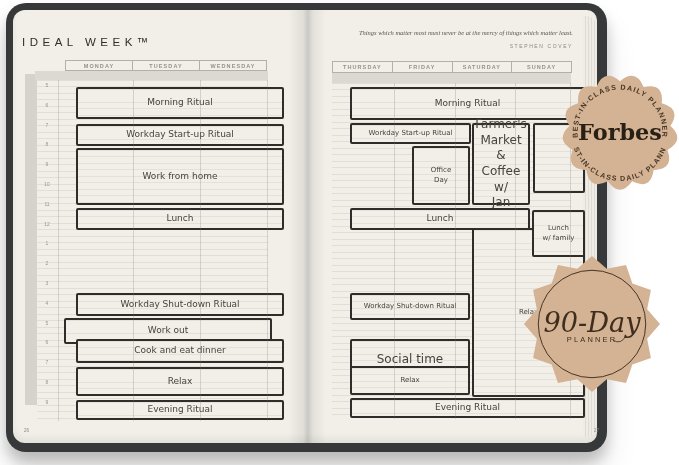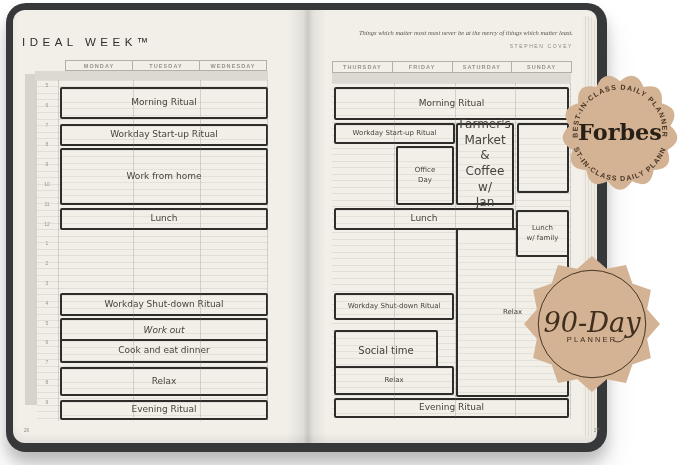--- a/index.html
+++ b/index.html
@@ -37,21 +37,21 @@
               border-left:1px solid #b2b0a8; font-size:5.5px; letter-spacing:1.1px;
               color:#94928a; font-weight:bold; }
   .hdr-cell:last-child { border-right:1px solid #b2b0a8; }
 
   .time-label { position:absolute; left:37px; width:20px; text-align:center;
                 font-size:5px; color:#98968c; z-index:2; }
 
   .schedule-block { position:absolute; z-index:1; border:2px solid #2e2d29; border-radius:2px;
         background:#f1efe8 repeating-linear-gradient(180deg,#e3e1d9 0px,#e3e1d9 0.8px,transparent 0.8px,transparent 6.5px);
         display:flex; align-items:center; justify-content:center; text-align:center;
-        font-family:"DejaVu Sans", cursive; color:#45433c; white-space:pre-line; line-height:1.3; }
+        font-family:"DejaVu Sans", cursive; color:#45433c; white-space:pre-line; line-height:1.3;margin-left:16px; }
 
   .vsep { position:absolute; width:1px; background:rgba(122,119,109,0.26); z-index:2; }
 
   .pg-num { position:absolute; font-size:4.5px; color:#8b897f; }
   .badge { position:absolute; z-index:10; }
 </style>
 </head>
 <body>
 
 <div class="scene">
@@ -119,39 +119,39 @@
     <div class="time-label" style="top: 319.6px;">5</div>
     <div class="time-label" style="top: 339.4px;">6</div>
     <div class="time-label" style="top: 359.2px;">7</div>
     <div class="time-label" style="top: 379px;">8</div>
     <div class="time-label" style="top: 398.8px;">9</div>
     <div class="schedule-block" style="left: 60px; top: 87px; width: 208px; height: 32px; font-size: 9px;">Morning Ritual</div>
     <div class="schedule-block" style="left: 60px; top: 124px; width: 208px; height: 22px; font-size: 9px;">Workday Start-up Ritual</div>
     <div class="schedule-block" style="left: 60px; top: 148px; width: 208px; height: 57px; font-size: 9px;">Work from home</div>
     <div class="schedule-block" style="left: 60px; top: 208px; width: 208px; height: 22px; font-size: 9px;">Lunch</div>
     <div class="schedule-block" style="left: 60px; top: 293px; width: 208px; height: 23px; font-size: 9px;">Workday Shut-down Ritual</div>
-    <div class="schedule-block" style="left: 60px; top: 318px; width: 208px; height: 26px; font-size: 9px; font-style: italic;">Work out</div>
+    <div class="schedule-block" style="left: 48px; top: 318px; width: 208px; height: 26px; font-size: 9px;">Work out</div>
     <div class="schedule-block" style="left: 60px; top: 339px; width: 208px; height: 24px; font-size: 9px;">Cook and eat dinner</div>
     <div class="schedule-block" style="left: 60px; top: 367px; width: 208px; height: 29px; font-size: 9px;">Relax</div>
     <div class="schedule-block" style="left: 60px; top: 400px; width: 208px; height: 20px; font-size: 9px;">Evening Ritual</div>
     <div class="schedule-block" style="left: 334px; top: 87px; width: 235px; height: 33px; font-size: 9px;">Morning Ritual</div>
     <div class="schedule-block" style="left: 334px; top: 123px; width: 121px; height: 21px; font-size: 7px;">Workday Start-up Ritual</div>
     <div class="schedule-block" style="left: 396px; top: 146px; width: 58px; height: 59px; font-size: 7px;">Office
 Day</div>
     <div class="schedule-block" style="left: 456px; top: 123px; width: 58px; height: 82px; font-size: 12px;">Farmer's
 Market &amp;
 Coffee w/
 Jan</div>
     <div class="schedule-block" style="left: 517px; top: 123px; width: 52px; height: 70px; font-size: 7px;"></div>
     <div class="schedule-block" style="left: 334px; top: 208px; width: 180px; height: 22px; font-size: 9px;">Lunch</div>
     <div class="schedule-block" style="left: 456px; top: 228px; width: 113px; height: 169px; font-size: 7px;">Relax</div>
     <div class="schedule-block" style="left: 516px; top: 210px; width: 53px; height: 47px; font-size: 7px;">Lunch
 w/ family</div>
     <div class="schedule-block" style="left: 334px; top: 293px; width: 120px; height: 27px; font-size: 7px;">Workday Shut-down Ritual</div>
-    <div class="schedule-block" style="left: 334px; top: 330px; width: 104px; height: 41px; font-size: 10px;">Social time</div>
+    <div class="schedule-block" style="left: 334px; top: 339px; width: 120px; height: 41px; font-size: 12px;">Social time</div>
     <div class="schedule-block" style="left: 334px; top: 366px; width: 120px; height: 29px; font-size: 7px;">Relax</div>
     <div class="schedule-block" style="left: 334px; top: 398px; width: 235px; height: 20px; font-size: 9px;">Evening Ritual</div>
     <div class="vsep" style="left: 133px; top: 80px; height: 341px;"></div>
     <div class="vsep" style="left: 200px; top: 80px; height: 341px;"></div>
     <div class="vsep" style="left: 58px; top: 80px; height: 341px;"></div>
     <div class="vsep" style="left: 267px; top: 80px; height: 341px;"></div>
     <div class="vsep" style="left: 394px; top: 83px; height: 336px;"></div>
     <div class="vsep" style="left: 455px; top: 83px; height: 336px;"></div>
     <div class="vsep" style="left: 515px; top: 83px; height: 336px;"></div>
     <div class="vsep" style="left: 570px; top: 83px; height: 336px;"></div>

